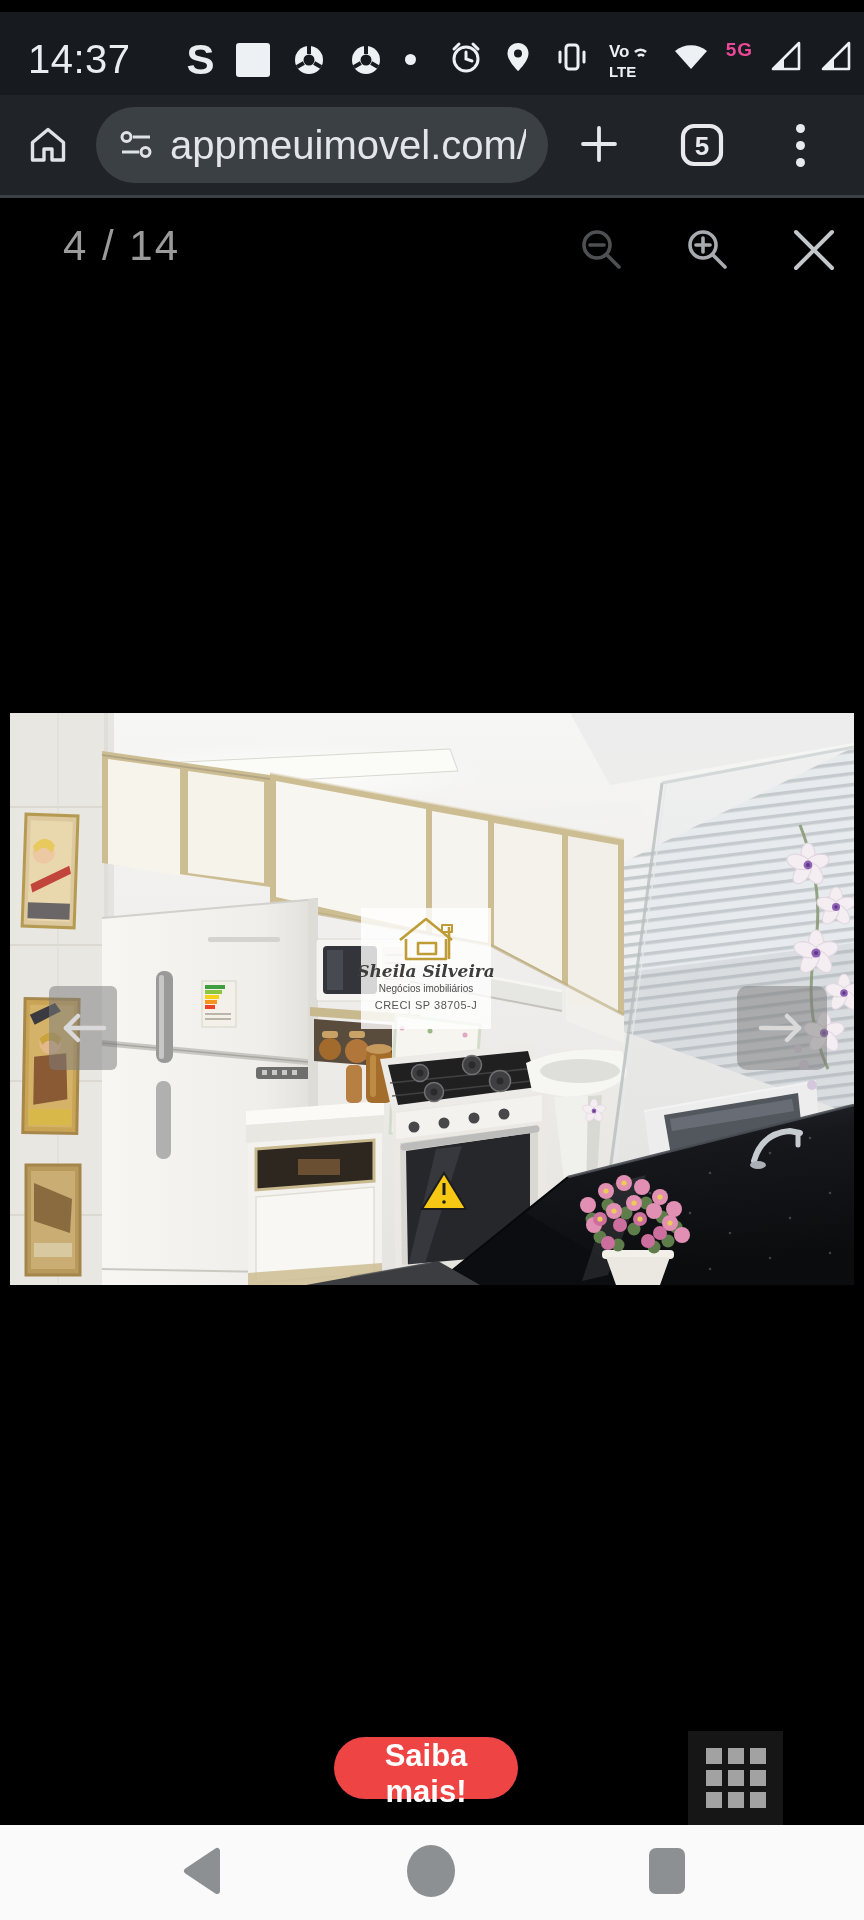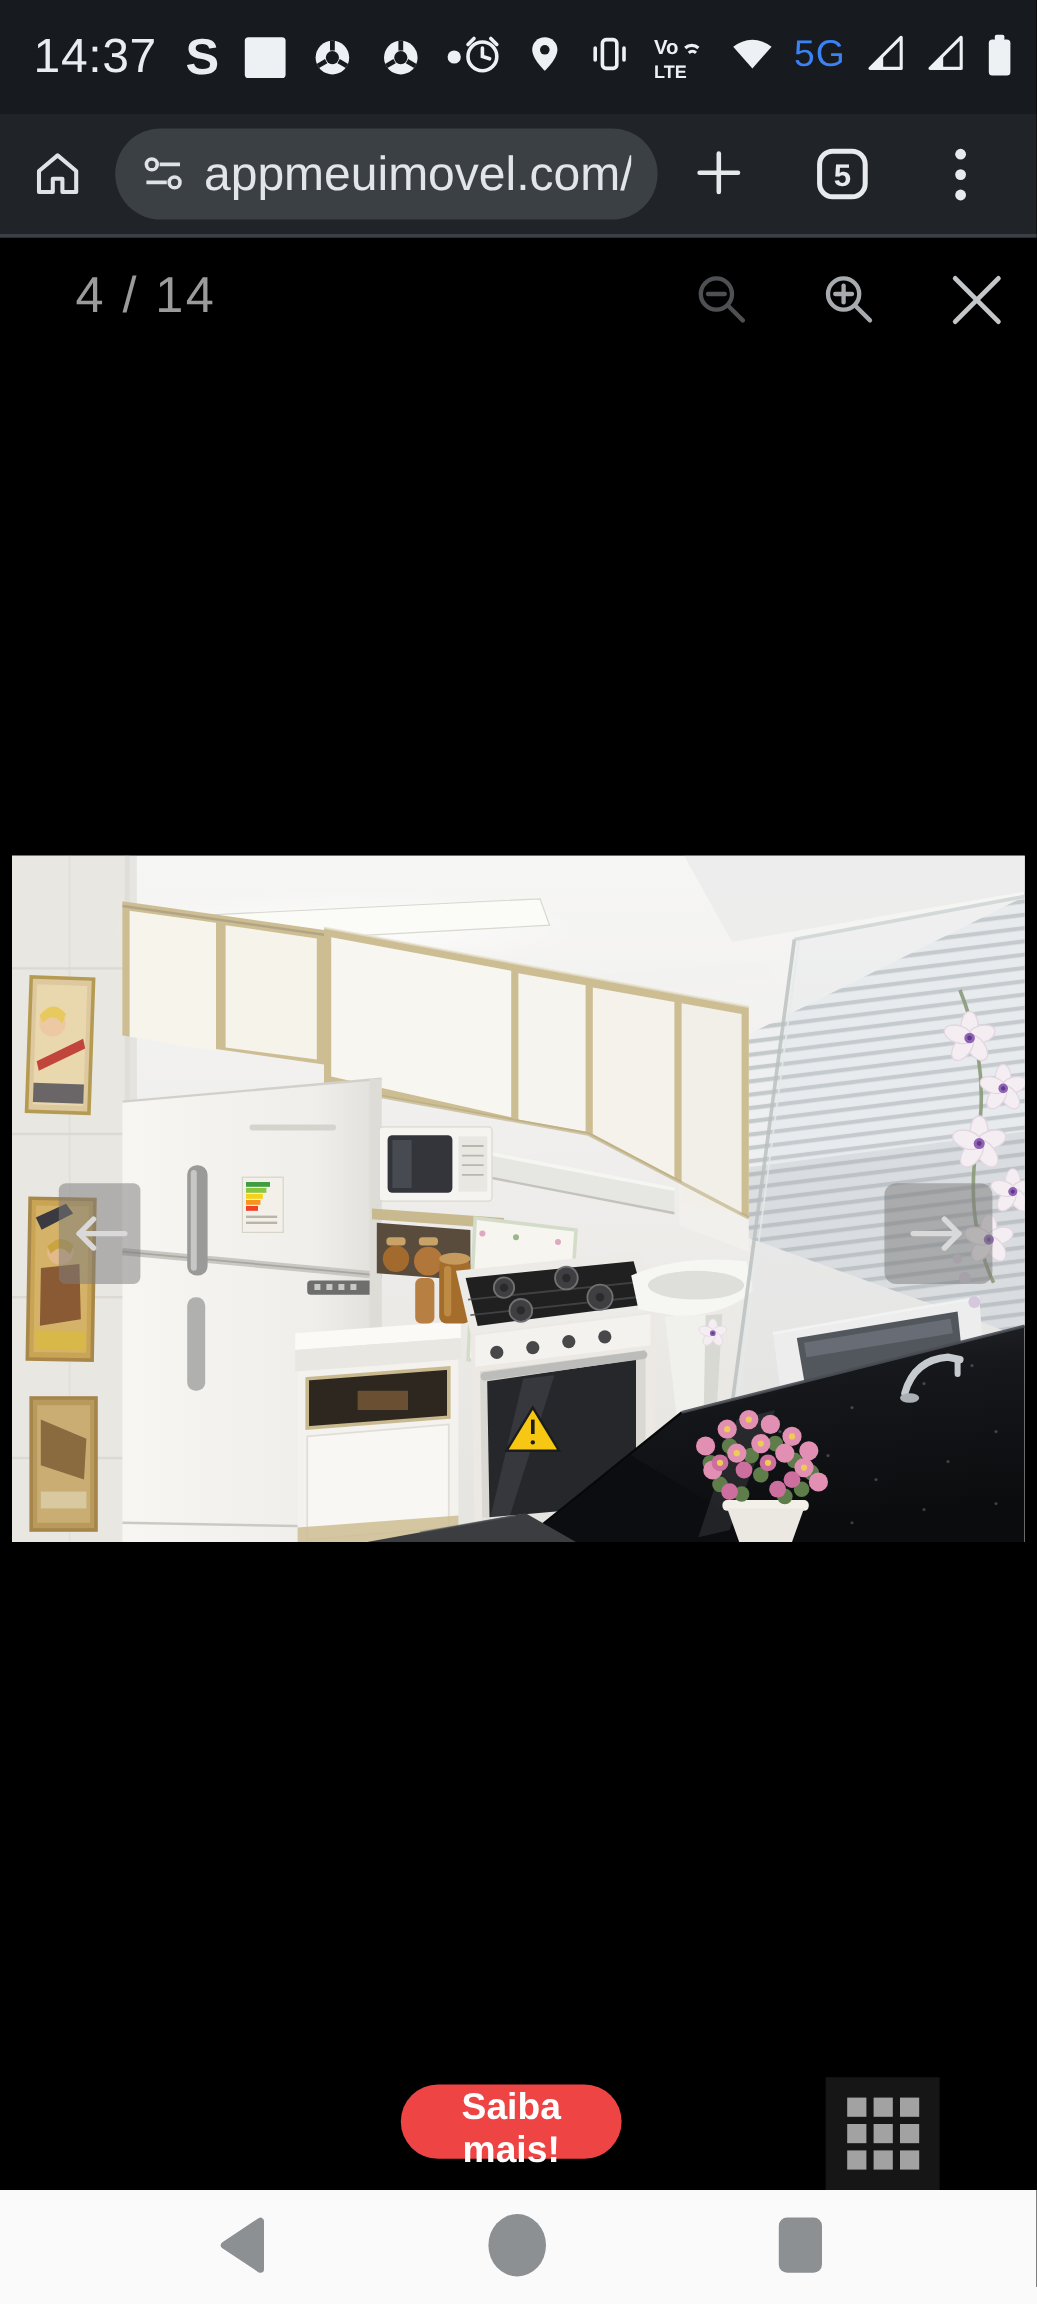--- a/index.html
+++ b/index.html
@@ -1,28 +1,28 @@
 <!DOCTYPE html>
 <html><head>
 <meta charset="utf-8">
 <style>
   html,body{margin:0;padding:0;background:#000;}
   body{font-family:"Liberation Sans", sans-serif; -webkit-font-smoothing:antialiased;}
   .screen{position:relative;width:864px;height:1920px;background:#000;overflow:hidden;}
 
   
-  .status-bar{position:absolute;top:0;left:0;width:864px;height:95px;background:#171a1e;
-    display:flex;align-items:center;box-sizing:border-box;padding:0 26px 0 28px;color:#e9edf0;}
+  .status-bar{position:absolute;top:12px;left:0;width:864px;height:95px;background:#171a1e;
+    display:flex;align-items:center;box-sizing:border-box;padding:0 26px 0 28px;color:#e9edf0;gap:32px;}
   .status-time{font-size:40px;letter-spacing:.5px;}
   .notif{display:flex;align-items:center;gap:21px;margin-left:24px;}
   .s-badge{font-size:42px;font-weight:600;line-height:1;}
   .shot-sq{width:34px;height:34px;background:#eef1f3;border-radius:3px;}
   .notif-dot{width:11px;height:11px;border-radius:50%;background:#eef1f3;}
   .sys{margin-left:auto;display:flex;align-items:flex-start;gap:16px;}
-  .g5{font-size:31px;font-weight:normal;color:#3b82f6;letter-spacing:1px;}
+  .g5{font-size:19px;font-weight:bold;color:#ec4899;letter-spacing:1px;}
 
   
   .toolbar{position:absolute;top:95px;left:0;width:864px;height:103px;background:#202327;
     border-bottom:3px solid #3a4045;box-sizing:border-box;display:flex;align-items:center;padding:0 24px;}
   .home-btn{width:48px;height:48px;flex:none;}
   .urlbar{margin-left:24px;width:452px;height:76px;border-radius:38px;background:#3b4044;
     display:flex;align-items:center;box-sizing:border-box;padding:0 22px;overflow:hidden;flex:none;}
   .urlbar .tune{flex:none;margin-right:16px;}
   .url-text{font-size:40px;color:#e3e6e9;white-space:nowrap;overflow:hidden;}
   .plus-btn{margin-left:28px;flex:none;}
@@ -475,20 +475,32 @@
       <use href="#orchF" transform="translate(806,240) scale(1.15)"></use>
       <use href="#orchF" transform="translate(834,280) scale(.95)"></use>
       <use href="#orchF" transform="translate(814,320) scale(1.05)"></use>
       <use href="#orchF" transform="translate(584,398) scale(.6)"></use>
       <circle cx="794" cy="352" r="5" fill="#d5c8dc"></circle>
         <circle cx="802" cy="372" r="5" fill="#d5c8dc"></circle>
         <circle cx="788" cy="336" r="4" fill="#d5c8dc"></circle>
     </svg>
   </figure>
 
+  <div class="watermark">
+    <svg width="66" height="50" viewBox="0 0 66 50" fill="none" stroke="#bf9d36" stroke-width="2.6" stroke-linejoin="round">
+      <path d="M7,27 L33,6 L59,27"></path>
+      <path d="M13,26 V46 H53 V26"></path>
+      <rect x="25" y="30" width="18" height="11"></rect>
+      <path d="M56,14 V46"></path>
+      <path d="M49,12 h10 v7 h-10 Z" stroke-width="2"></path>
+    </svg>
+    <span class="wm-name">Sheila Silveira</span>
+    <span class="wm-sub">Negócios imobiliários</span>
+    <span class="wm-lic">CRECI SP 38705-J</span>
+  </div>
 
   <button class="navpill prev">
     <svg width="50" height="34" viewBox="0 0 50 34" fill="none" stroke="#d9d9d9" stroke-width="4.5" stroke-linecap="round" stroke-linejoin="round">
       <line x1="46" y1="17" x2="8" y2="17"></line>
         <polyline points="20,5 8,17 20,29"></polyline>
     </svg>
   </button>
   <button class="navpill next">
     <svg width="50" height="34" viewBox="0 0 50 34" fill="none" stroke="#d9d9d9" stroke-width="4.5" stroke-linecap="round" stroke-linejoin="round">
       <line x1="4" y1="17" x2="42" y2="17"></line>

